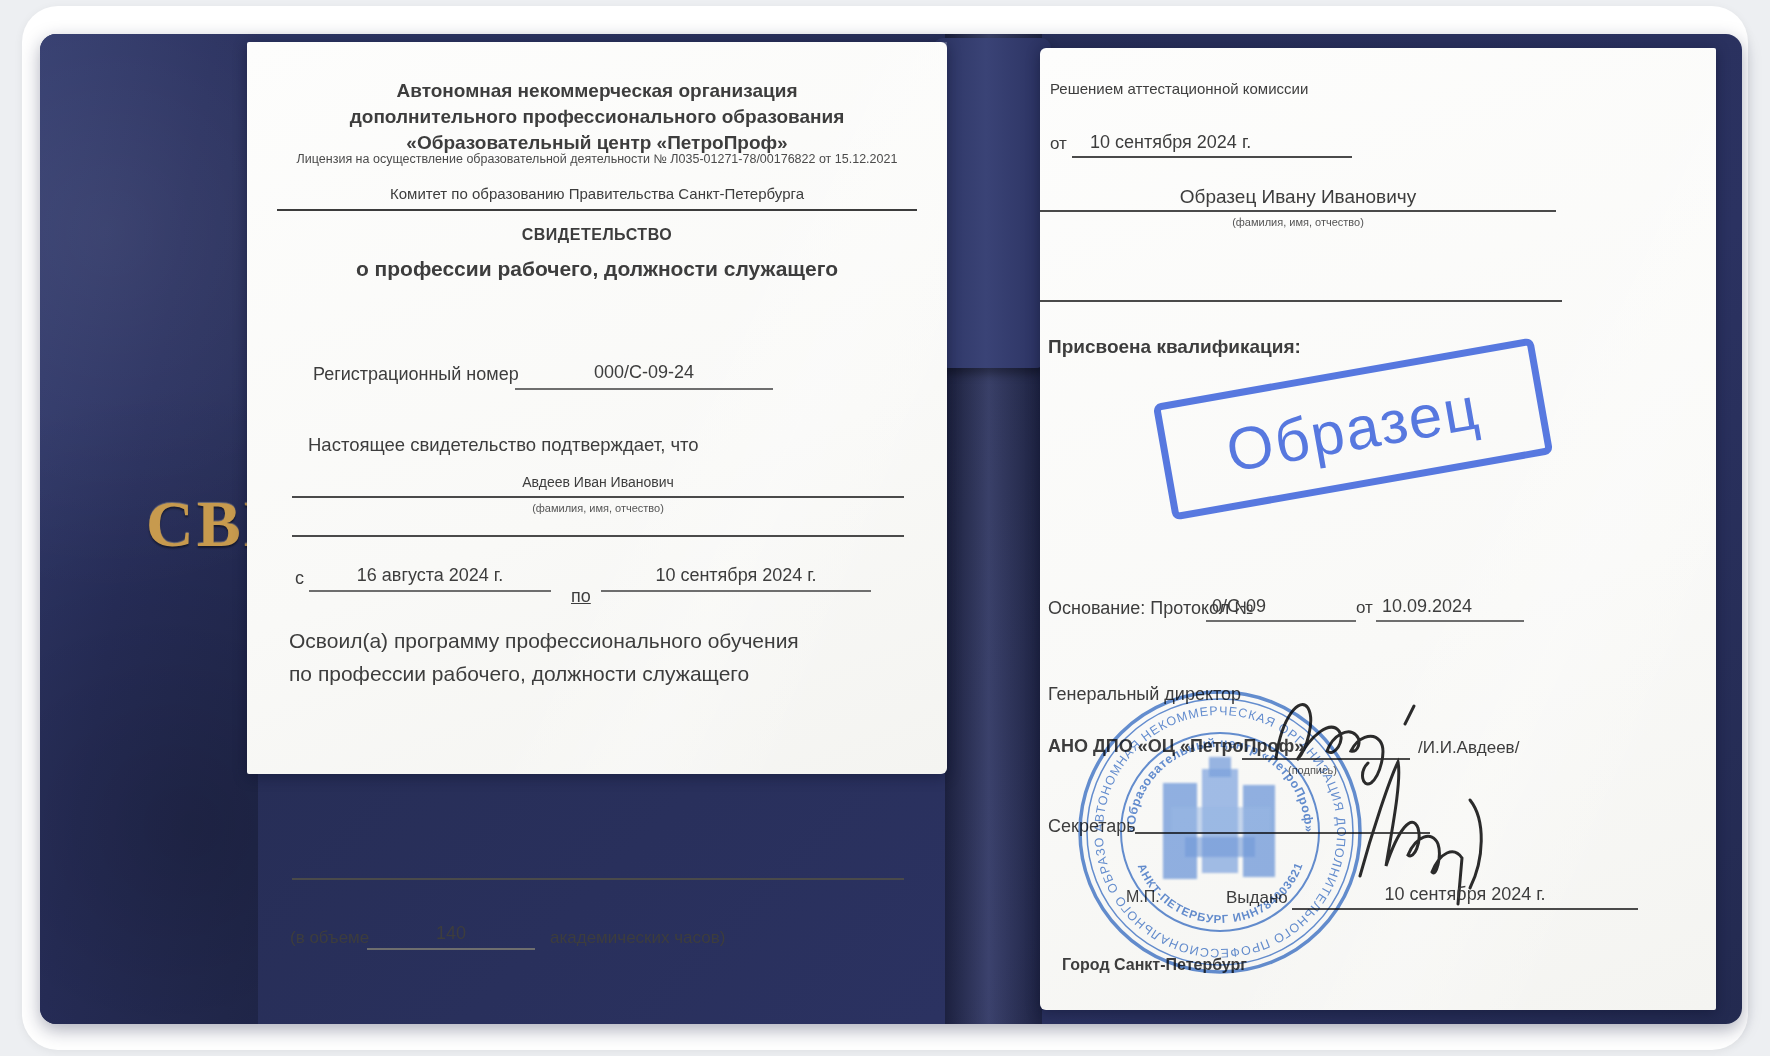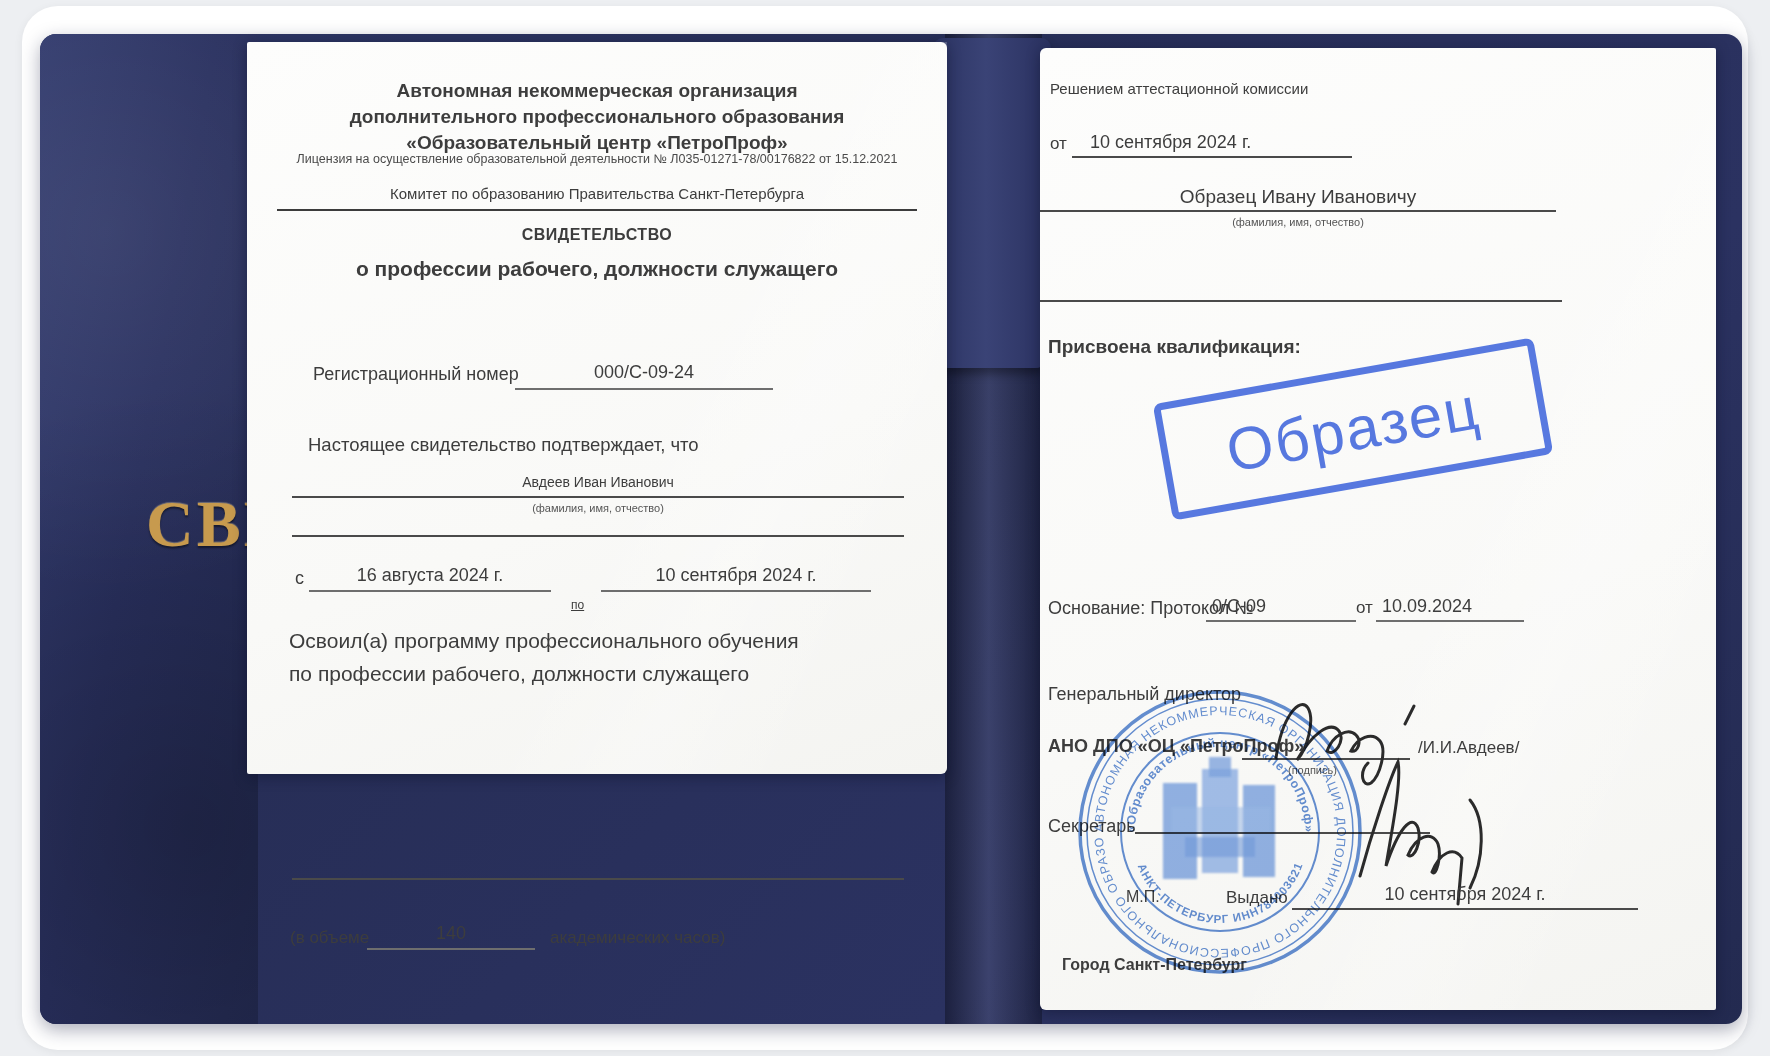--- a/index.html
+++ b/index.html
@@ -114,21 +114,21 @@
 
       <div class="abs" style="left:61px;top:380px;font-size:18.5px;margin-top:12px;">Настоящее свидетельство подтверждает, что</div>
 
       <div class="abs u-dark center" style="left:45px;top:418px;width:612px;height:36px;font-size:14px;line-height:44px;">Авдеев Иван Иванович</div>
       <div class="abs center small-caption" style="left:45px;top:460px;width:612px;">(фамилия, имя, отчество)</div>
 
       <div class="abs u-dark" style="left:45px;top:462px;width:612px;height:31px;"></div>
 
       <div class="abs" style="left:48px;top:526px;font-size:18px;">с</div>
       <div class="abs u-line center" style="left:62px;top:504px;width:242px;height:44px;font-size:18px;line-height:58px;">16 августа 2024 г.</div>
-      <div class="abs" style="left:324px;top:556px;font-size:12px;text-decoration:underline;">по</div>
+      <div class="abs" style="left:324px;top:544px;font-size:18px;text-decoration:underline;">по</div>
       <div class="abs u-line center" style="left:354px;top:504px;width:270px;height:44px;font-size:18px;line-height:58px;">10 сентября 2024 г.</div>
 
       <div class="abs" style="left:42px;top:582px;font-size:21px;line-height:33px;">
         <div>Освоил(а) программу профессионального обучения</div>
         <div>по профессии рабочего, должности служащего</div>
       </div>
 
       <div class="abs u-dark" style="left:45px;top:806px;width:612px;height:30px;"></div>
 
       <div class="abs" style="left:43px;top:886px;font-size:17px;">(в объеме</div>

